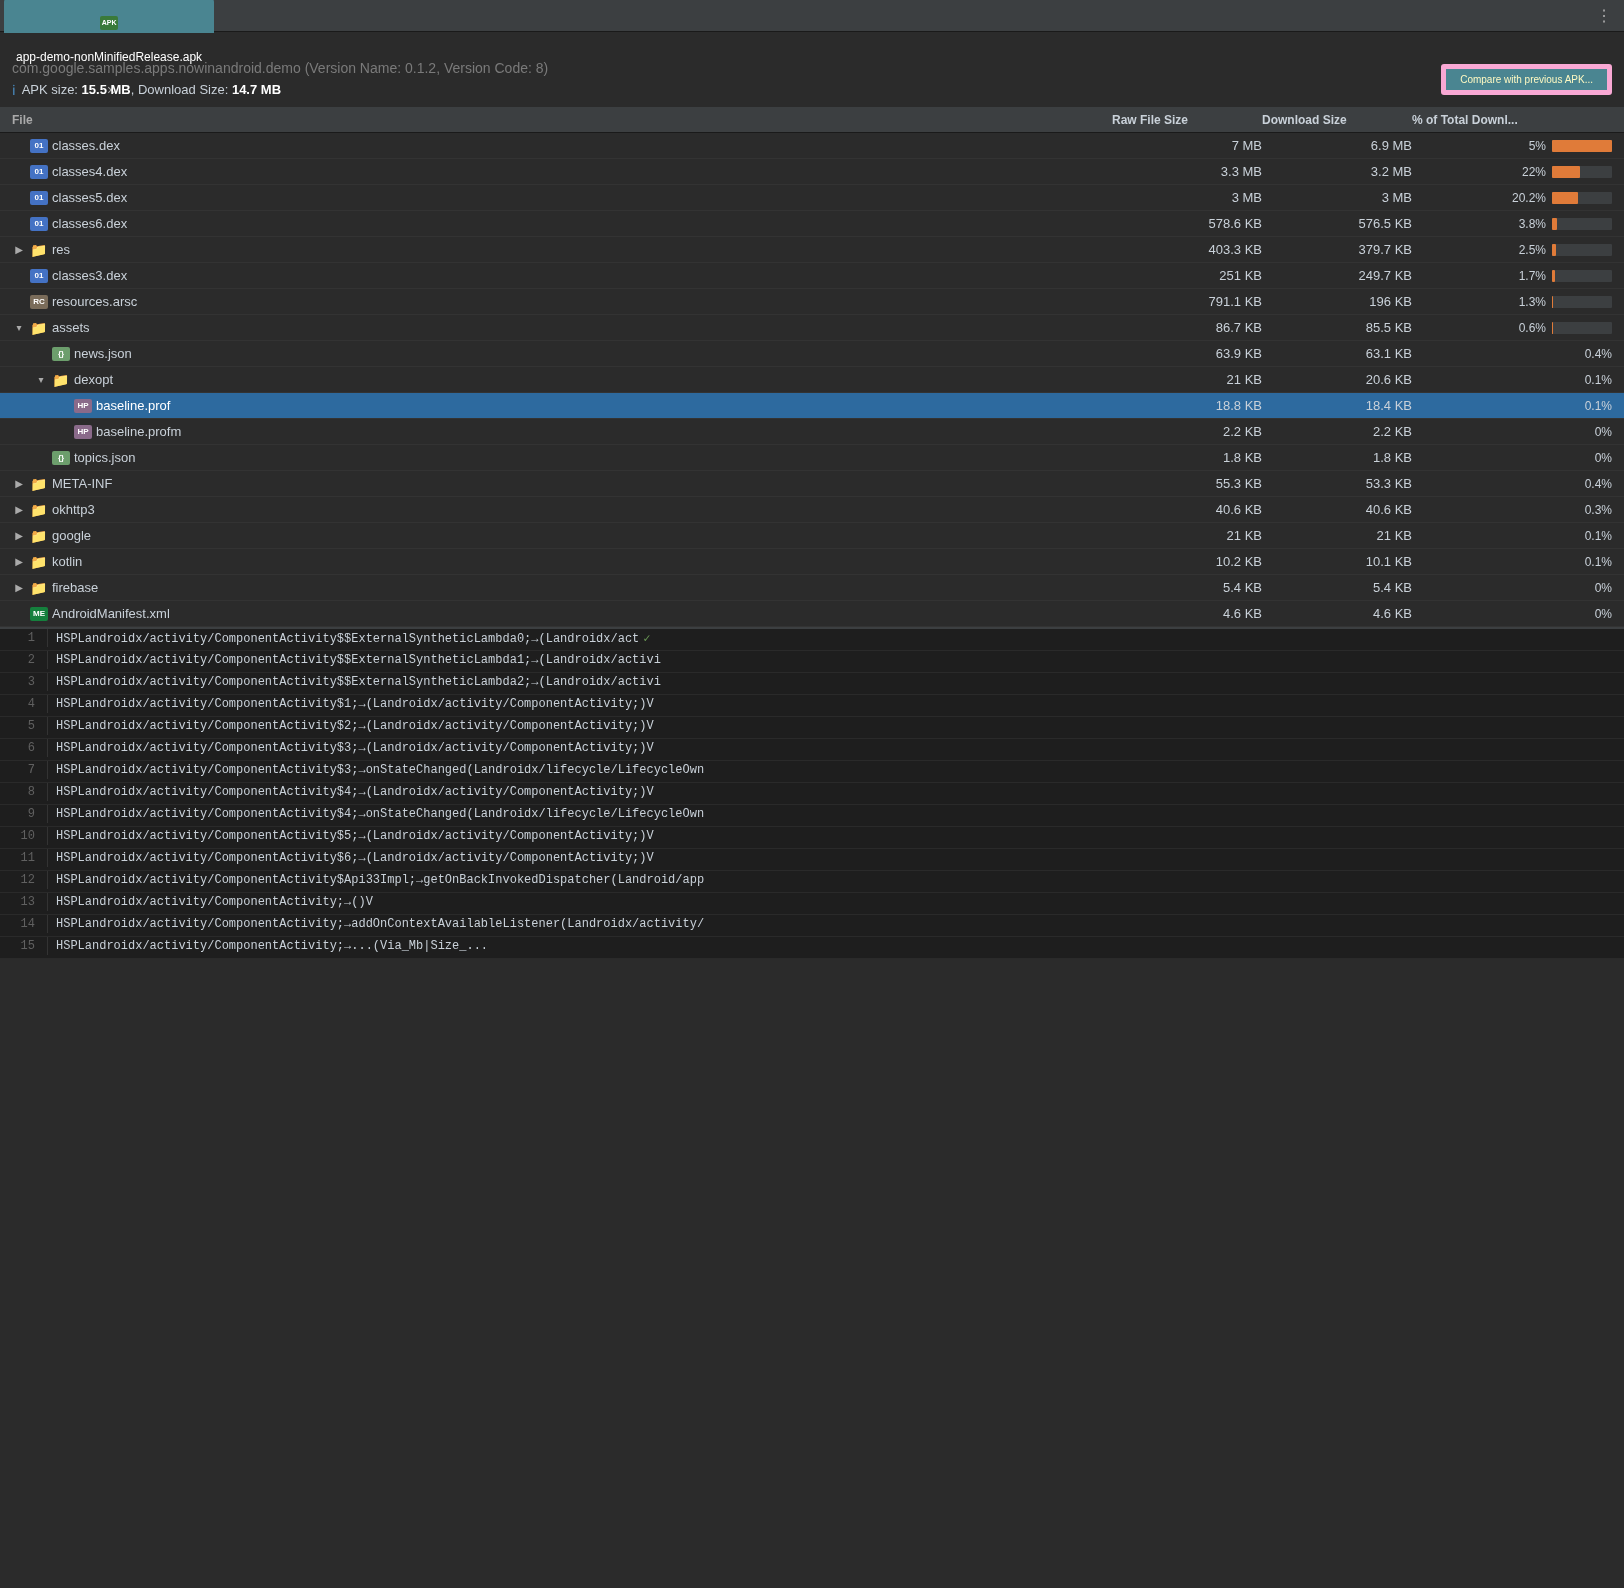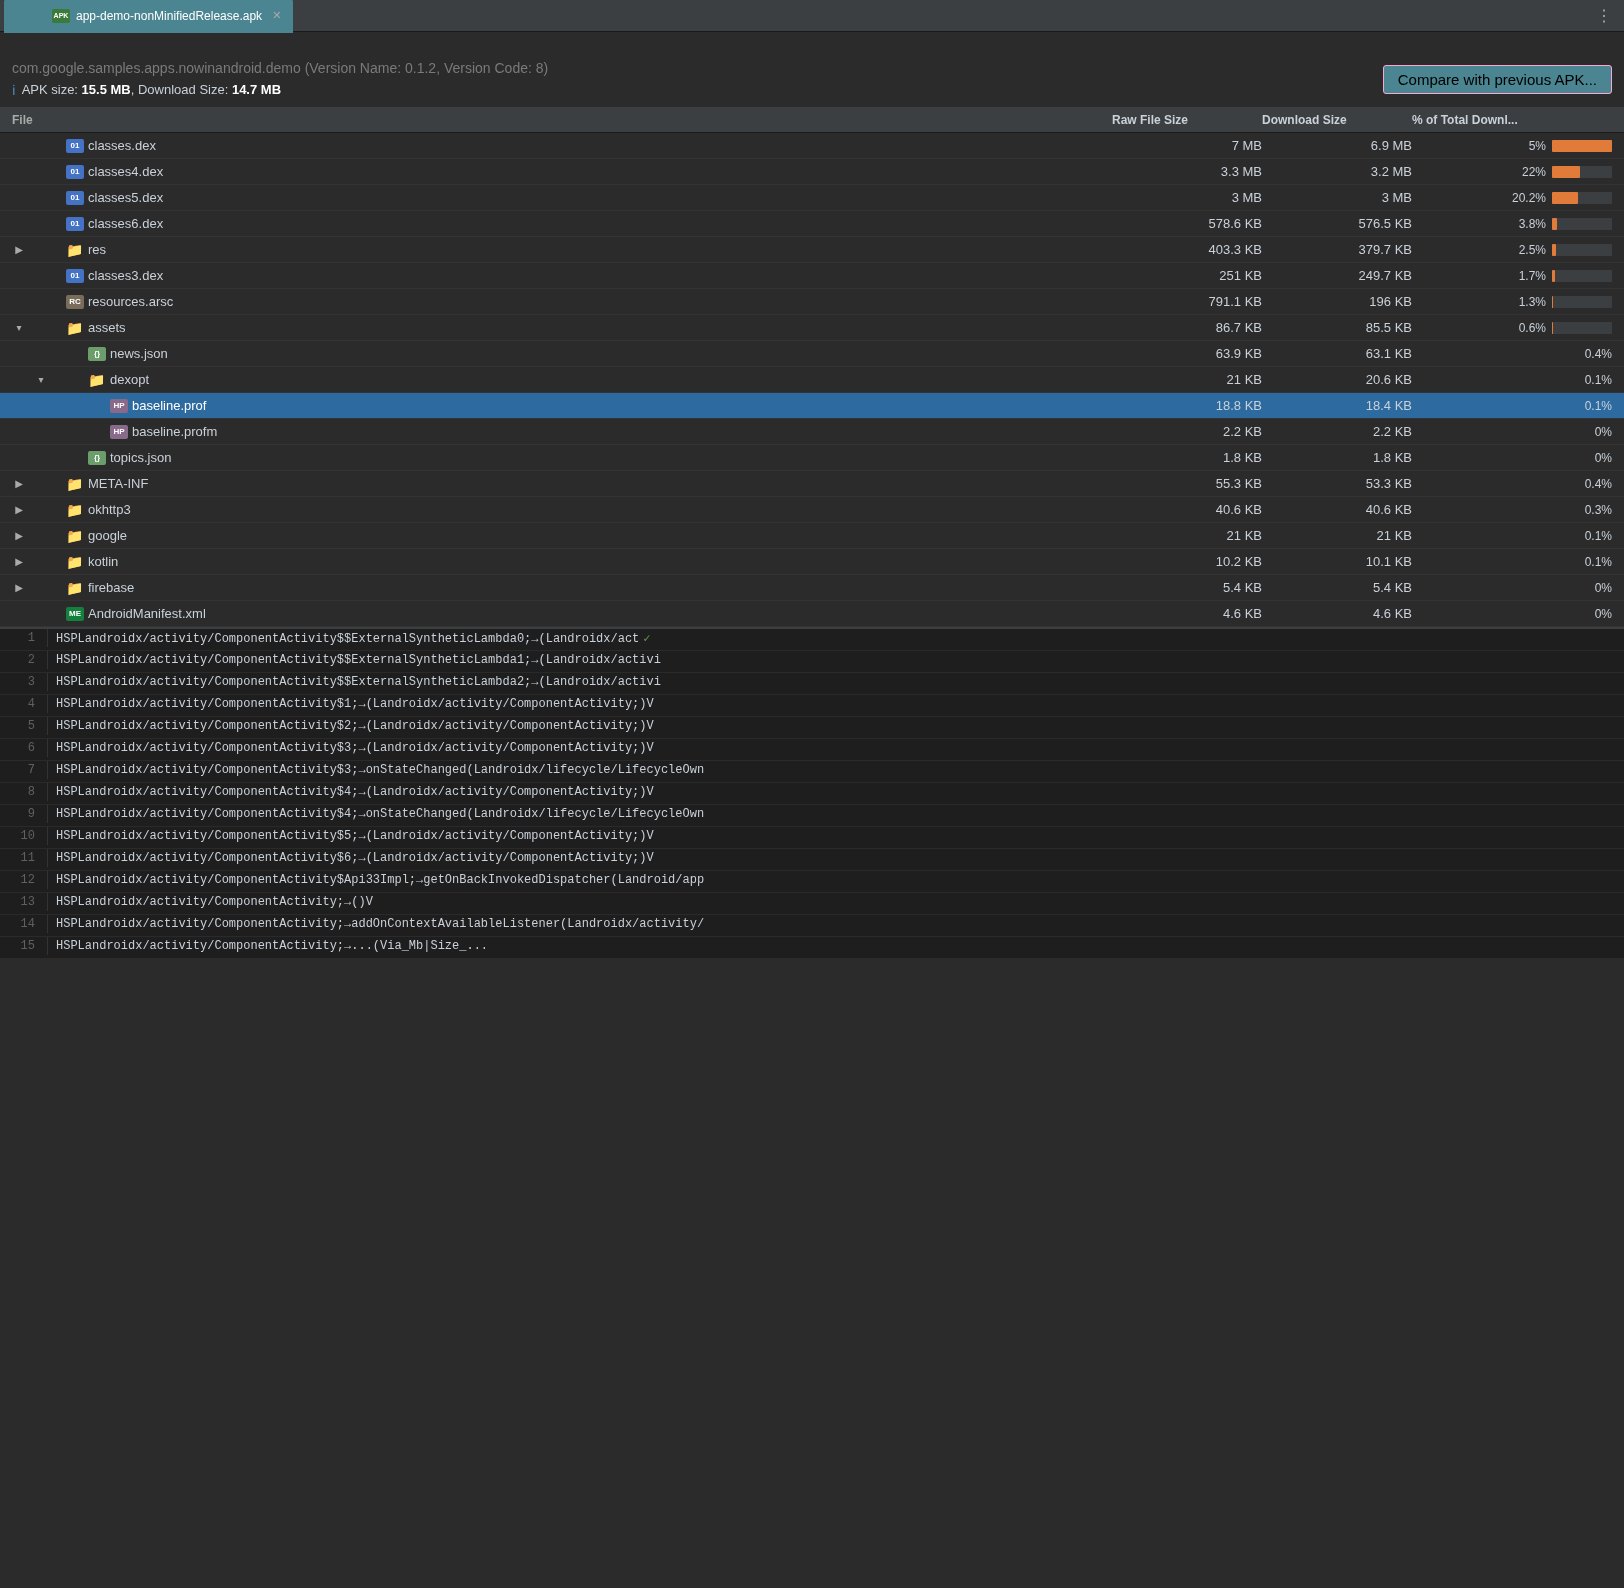--- a/index.html
+++ b/index.html
@@ -24,22 +24,23 @@
       justify-content: space-between;
     }
     .tab {
       display: flex;
       align-items: center;
       background: #4a8591;
       color: #ffffff;
       padding: 17px 12px;
       border-radius: 3px 3px 0 0;
       font-size: 12px;
-      gap: 6px;
+      gap: 20px;
       height: 28px;
+      flex-direction: column;
     }
     .tab-close {
       cursor: pointer;
       color: #aaa;
       font-size: 11px;
       margin-left: 4px;
     }
     .tab-menu-icon {
       color: #aaa;
       font-size: 16px;
@@ -75,26 +76,26 @@
     .apk-size-text {
       color: #c9d1d9;
       font-size: 13px;
     }
     .apk-size-text strong {
       color: #ffffff;
     }
     .compare-btn {
       margin-left: auto;
       background: #4a8591;
-      color: #000000;
-      border: 1px solid #f9a8d4;
+      color: #fef9c3;
+      border: 5px solid #f9a8d4;
       padding: 5px 14px;
       cursor: pointer;
       border-radius: 3px;
-      font-size: 15px;
+      font-size: 10px;
     }
 
     
     .file-table-container {
       background: #2b2b2b;
     }
     .table-header {
       display: grid;
       grid-template-columns: 1fr 150px 150px 200px;
       background: #3c3f41;
@@ -165,21 +166,20 @@
     .file-icon {
       font-size: 11px;
       width: 18px;
       height: 14px;
       display: inline-flex;
       align-items: center;
       justify-content: center;
       border-radius: 2px;
       font-weight: bold;
       flex-shrink: 0;
-      margin-left: 36px;
     }
     .icon-dex { background: #4472c4; color: #fff; font-size: 8px; }
     .icon-json { background: #6c9e6c; color: #fff; font-size: 8px; }
     .icon-arsc { background: #7a6c5a; color: #fff; font-size: 8px; }
     .icon-prof { background: #8a6a8a; color: #fff; font-size: 8px; }
     .icon-xml { background: #15803d; color: #fff; font-size: 8px; }
     .icon-folder { color: #c8a060; font-size: 14px; }
 
     .expand-arrow {
       cursor: pointer;

